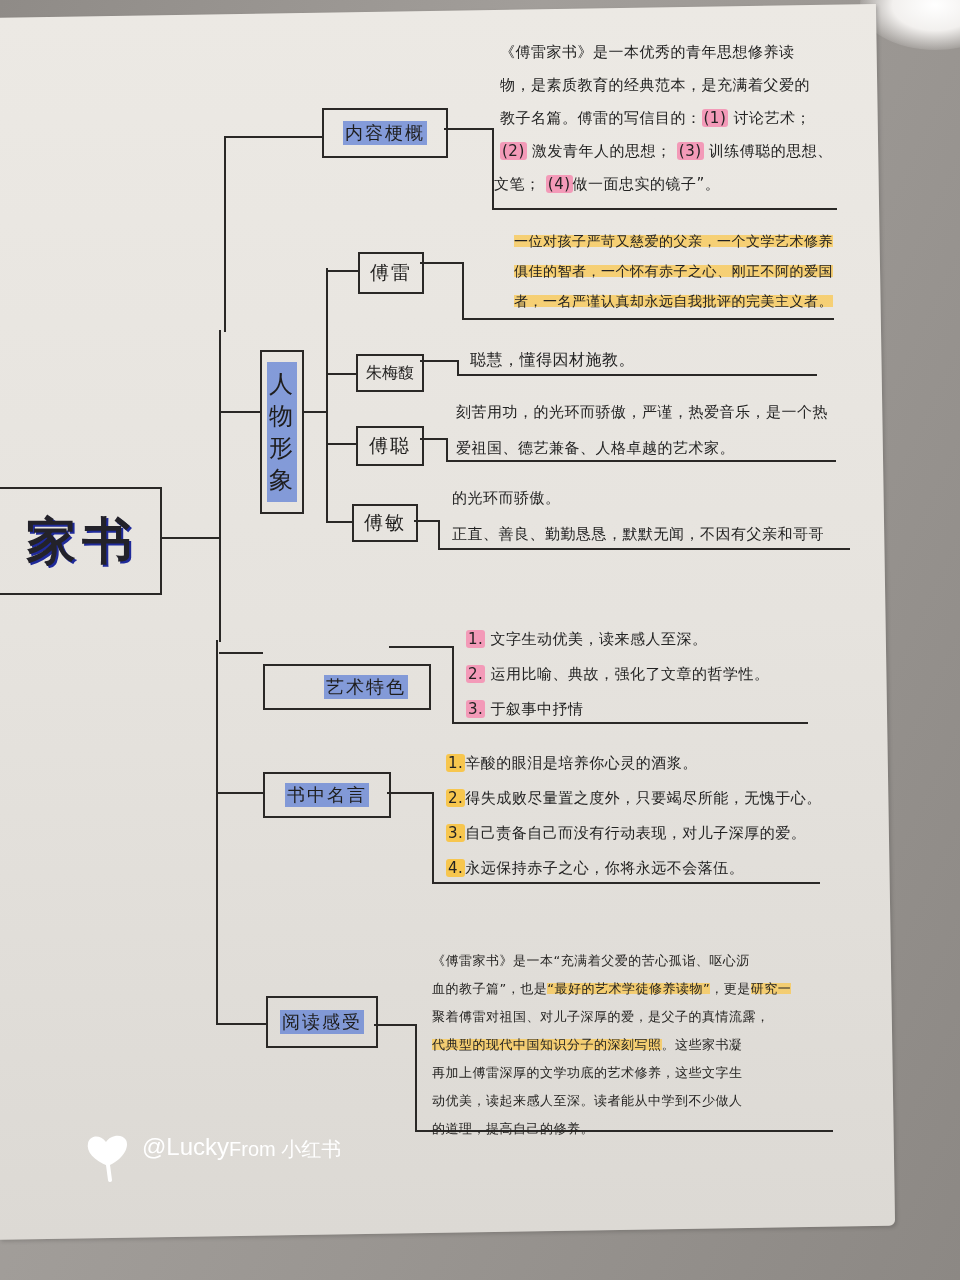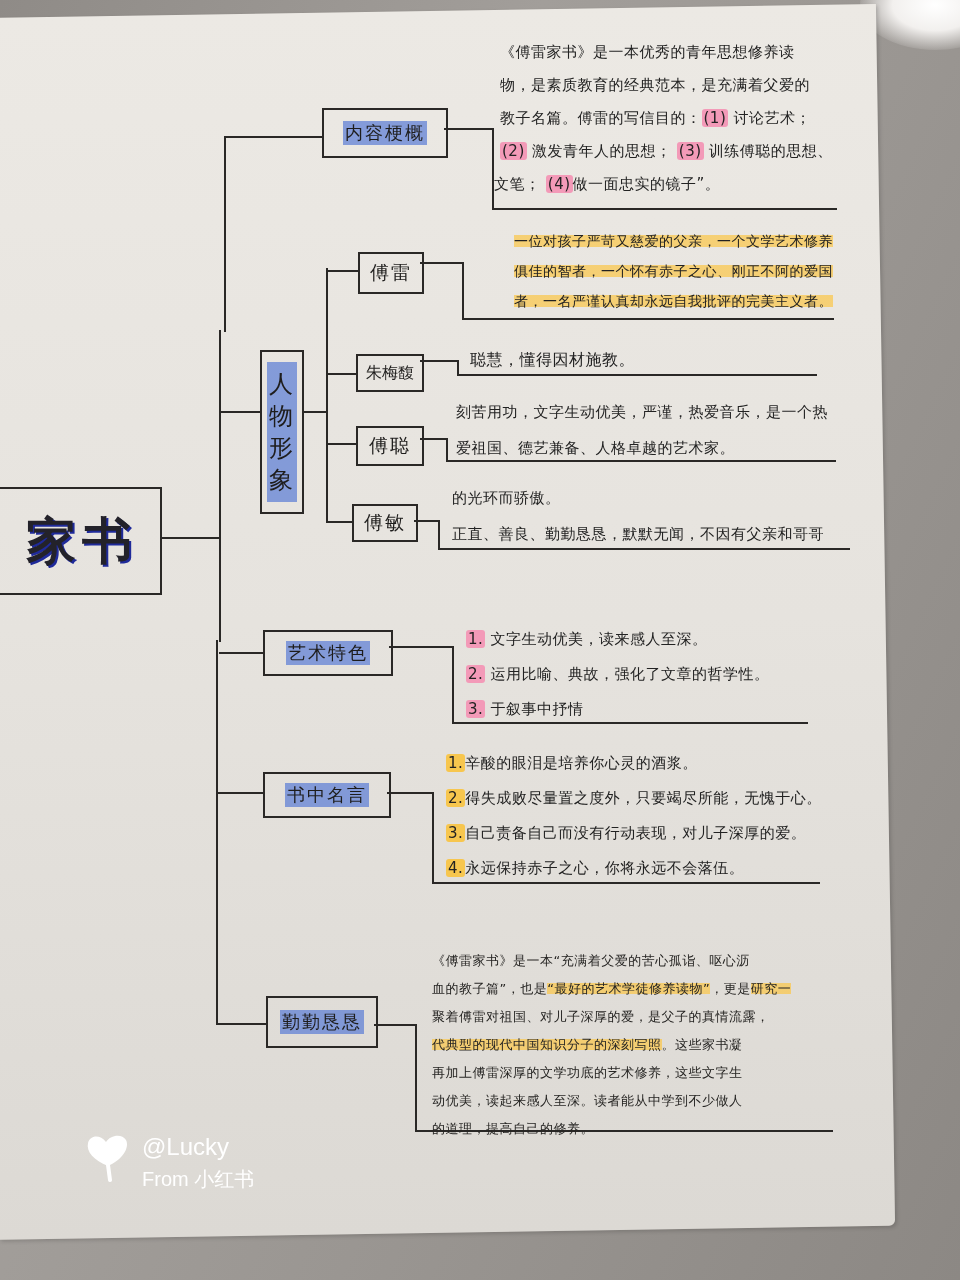--- a/index.html
+++ b/index.html
@@ -47,21 +47,21 @@
   .note.tight { line-height:30px; }
   .note.dense { font-size:13px; line-height:28px; color:#262523; }
   .num { background:#f39ab8; border-radius:3px; padding:0 2px; }
   .num-y { background:#f7c64e; border-radius:3px; padding:0 2px; }
   .ylw { background: linear-gradient(180deg, transparent 15%, rgba(250,200,80,0.75) 15%, rgba(250,200,80,0.75) 85%, transparent 85%); }
   .item { display:block; white-space:nowrap; }
   .watermark {
     position:absolute; left:84px; top:1132px; color:#fff; display:flex; align-items:flex-start; gap:10px;
   }
   .wm-heart { width:48px; height:50px; position:relative; }
-  .wm-text { display:flex; flex-direction:column; }
+  .wm-text { display:flex; flex-direction:row; }
   .wm-handle { font-size:24px; font-family:"Liberation Sans", sans-serif; line-height:30px; }
   .wm-from { font-size:20px; font-family:"Liberation Sans", sans-serif; margin-top:4px; }
 </style>
 </head>
 <body>
 
 <div class="glare"></div>
 <div class="paper"></div>
 
 <div class="canvas">
@@ -128,38 +128,38 @@
   </div>
 
   <div class="line h" style="left:326px; top:443px; width:30px;"></div>
   <div class="box small plain" style="left:356px; top:426px; width:64px; height:36px;">
     <span class="hl">傅聪</span>
   </div>
   <div class="line h" style="left:420px; top:438px; width:26px;"></div>
   <div class="line v" style="left:446px; top:438px; height:24px;"></div>
   <div class="line h" style="left:446px; top:460px; width:390px;"></div>
   <div class="note" style="left:456px; top:394px; font-size:15px; line-height:36px;">
-    <span class="item">刻苦用功，文字生动优美，严谨，热爱音乐，是一个热</span>
+    <span class="item">刻苦用功，的光环而骄傲，严谨，热爱音乐，是一个热</span>
     <span class="item">爱祖国、德艺兼备、人格卓越的艺术家。</span>
   </div>
 
   <div class="line h" style="left:326px; top:521px; width:26px;"></div>
   <div class="box small plain" style="left:352px; top:504px; width:62px; height:34px;">
     <span class="hl">傅敏</span>
   </div>
   <div class="line h" style="left:414px; top:520px; width:24px;"></div>
   <div class="line v" style="left:438px; top:520px; height:30px;"></div>
   <div class="line h" style="left:438px; top:548px; width:412px;"></div>
   <div class="note" style="left:452px; top:480px; font-size:15px; line-height:36px;">
     <span class="item">的光环而骄傲。</span>
     <span class="item">正直、善良、勤勤恳恳，默默无闻，不因有父亲和哥哥</span>
   </div>
 
   <div class="line h" style="left:219px; top:652px; width:44px;"></div>
-  <div class="box" style="left:263px; top:630px; width:126px; height:42px;">
+  <div class="box" style="left:263px; top:664px; width:126px; height:42px;padding-left:38px;">
     <span class="hl">艺术特色</span>
   </div>
   <div class="line h" style="left:389px; top:646px; width:64px;"></div>
   <div class="line v" style="left:452px; top:646px; height:78px;"></div>
   <div class="line h" style="left:452px; top:722px; width:356px;"></div>
   <div class="note" style="left:466px; top:622px; font-size:15px; line-height:35px;">
     <span class="item"><span class="num">1.</span> <span>文字生动优美，读来感人至深。</span></span>
     <span class="item"><span class="num">2.</span> <span>运用比喻、典故，强化了文章的哲学性。</span></span>
     <span class="item"><span class="num">3.</span> <span>于叙事中抒情</span></span>
   </div>
@@ -173,21 +173,21 @@
   <div class="line h" style="left:432px; top:882px; width:388px;"></div>
   <div class="note" style="left:446px; top:746px; font-size:15px; line-height:35px;">
     <span class="item"><span class="num-y">1.</span><span>辛酸的眼泪是培养你心灵的酒浆。</span></span>
     <span class="item"><span class="num-y">2.</span><span>得失成败尽量置之度外，只要竭尽所能，无愧于心。</span></span>
     <span class="item"><span class="num-y">3.</span><span>自己责备自己而没有行动表现，对儿子深厚的爱。</span></span>
     <span class="item"><span class="num-y">4.</span><span>永远保持赤子之心，你将永远不会落伍。</span></span>
   </div>
 
   <div class="line h" style="left:216px; top:1023px; width:50px;"></div>
   <div class="box" style="left:266px; top:996px; width:108px; height:48px; font-size:18px;">
-    <span class="hl">勤勤恳恳</span>
+    <span class="hl">阅读感受</span>
   </div>
   <div class="line h" style="left:374px; top:1024px; width:42px;"></div>
   <div class="line v" style="left:415px; top:1024px; height:108px;"></div>
   <div class="line h" style="left:415px; top:1130px; width:418px;"></div>
   <div class="note dense" style="left:432px; top:947px;">
     <span class="item"><span>《傅雷家书》是一本“充满着父爱的苦心孤诣、呕心沥</span></span>
     <span class="item"><span>血的教子篇”，也是</span><span class="ylw">“最好的艺术学徒修养读物”</span><span>，更是</span><span class="ylw">研究一</span></span>
     <span class="item"><span>聚着傅雷对祖国、对儿子深厚的爱，是父子的真情流露，</span></span>
     <span class="item"><span class="ylw">代典型的现代中国知识分子的深刻写照</span><span>。这些家书凝</span></span>
     <span class="item"><span>再加上傅雷深厚的文学功底的艺术修养，这些文字生</span></span>

